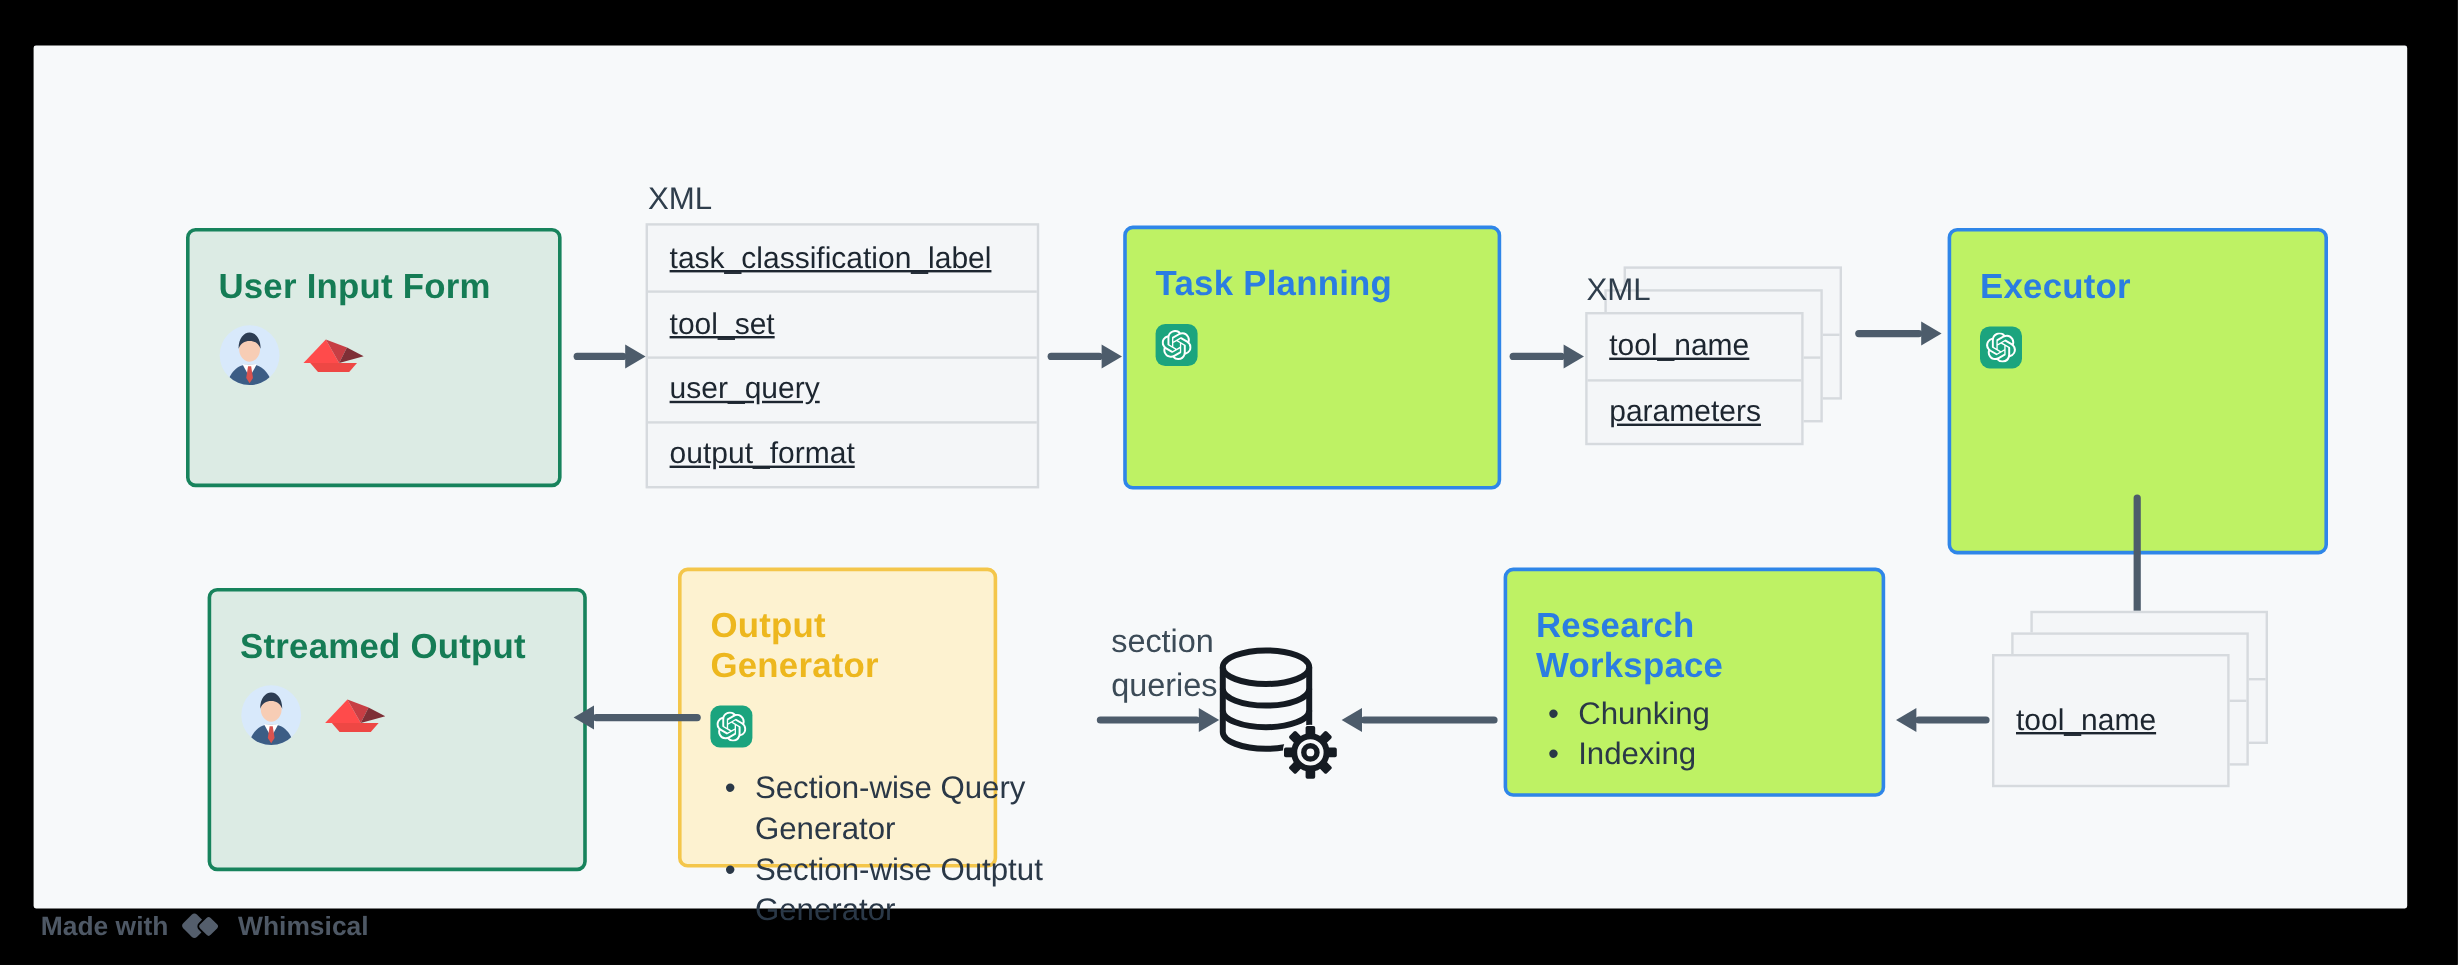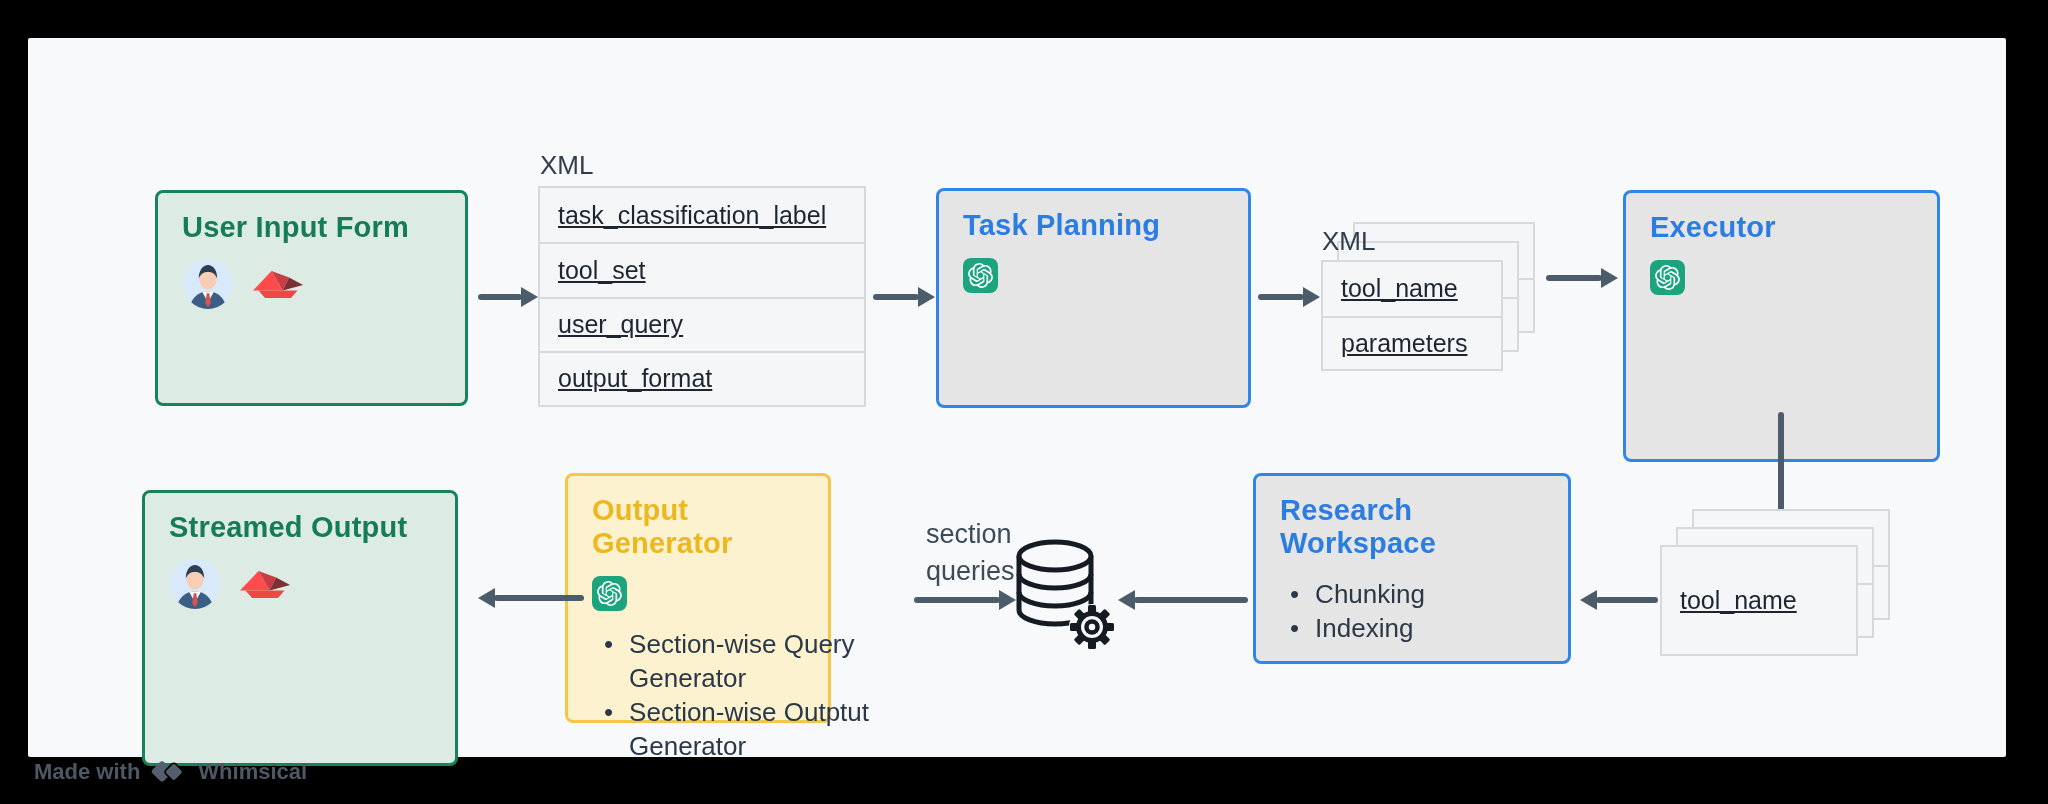--- a/index.html
+++ b/index.html
@@ -1,32 +1,32 @@
 <!DOCTYPE html>
 <html><head>
 <meta charset="utf-8">
 <style>
   html,body{margin:0;padding:0;background:#000;}
   #stage{position:relative;width:2048px;height:804px;background:#000;overflow:hidden;
          font-family:"Liberation Sans","DejaVu Sans",sans-serif;}
   #canvas{position:absolute;left:28px;top:38px;width:1978px;height:719px;background:#f7f9fa;border-radius:2px;}
 
   
-  .box{position:absolute;box-sizing:border-box;border:3px solid;border-radius:8px;padding:18px 24px;}
+  .box{position:absolute;box-sizing:border-box;border:3px solid;border-radius:8px;padding:30px 24px;}
   .box .title{font-size:29px;font-weight:700;letter-spacing:.2px;}
   .box.green{background:#dcebe4;border-color:#17835c;}
   .box.green .title{color:#157c55;}
-  .box.blue{background:#e5e5e5;border-color:#2f86e8;}
+  .box.blue{background:#bef264;border-color:#2f86e8;}
   .box.blue .title{color:#2b7de2;}
   .box.yellow{background:#fdf2d0;border-color:#f4c64a;}
   .box.yellow .title{color:#edb71e;}
   #uif{left:127px;top:152px;width:313px;height:216px;}
   #tp{left:908px;top:150px;width:315px;height:220px;}
   #exec{left:1595px;top:152px;width:317px;height:272px;}
-  #so{left:114px;top:452px;width:316px;height:276px;}
+  #so{left:145px;top:452px;width:316px;height:236px;}
   #og{left:537px;top:435px;width:266px;height:250px;}
   #rw{left:1225px;top:435px;width:318px;height:191px;}
 
   .icon-row{display:flex;align-items:center;gap:18px;margin-top:14px;}
   .avatar{width:52px;height:52px;}
   .boat{width:52px;height:32px;}
   .ai-badge{width:35px;height:35px;border-radius:8px;background:#1ba47e;display:flex;
             align-items:center;justify-content:center;margin-top:16px;}
   .ai-badge svg{width:25px;height:25px;fill:#ffffff;}
 

